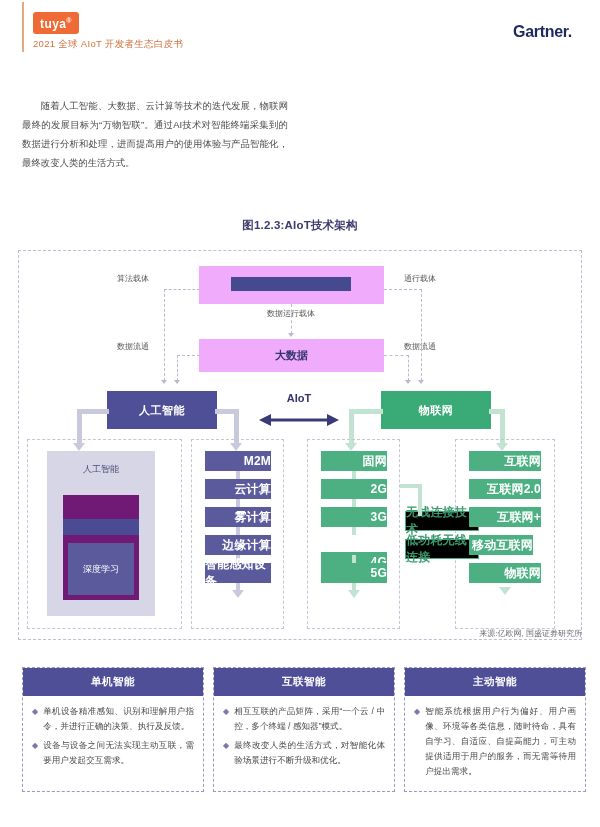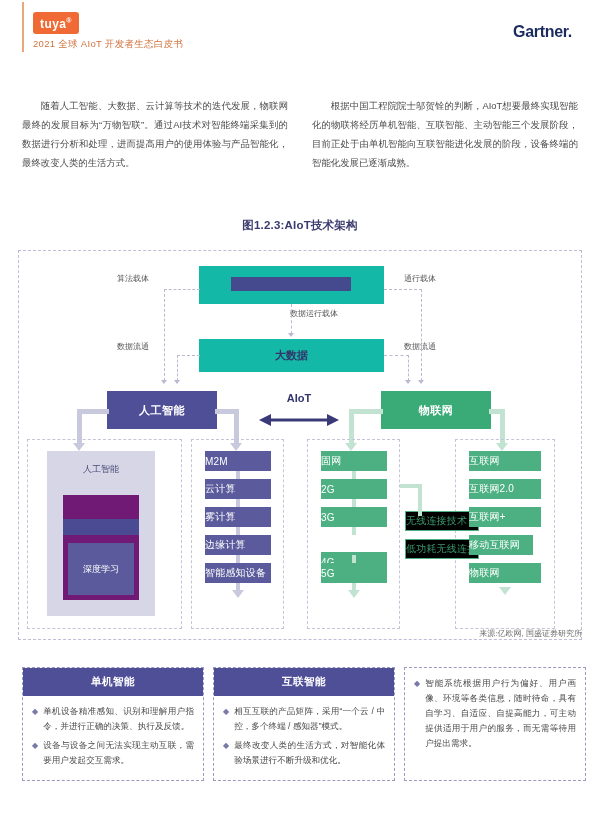--- a/index.html
+++ b/index.html
@@ -65,21 +65,21 @@
   .diagram {
     position: absolute; left: 18px; top: 250px;
     width: 564px; height: 390px;
     border: 1px dashed #bdbdd6;
     background: #fff;
   }
 
   
   .top-box {
     position: absolute;
-    background: #14b8a6;
+    background: #f0abfc;
     text-decoration: underline;
   }
   #box-ai-top { left: 180px; top: 15px; width: 185px; height: 38px; }
   #box-bigdata { left: 180px; top: 88px; width: 185px; height: 33px; }
   .redacted-bar {
     position: absolute; left: 32px; top: 11px;
     width: 120px; height: 14px; background: #454a8f;
   }
   .bigdata-label {
     position: absolute; left: 0; top: 0; width: 100%; height: 100%;
@@ -87,21 +87,21 @@
     font-size: 11px; font-weight: bold; color: #33356b;
   }
 
   
   .conn-label {
     position: absolute; font-size: 8px; color: #555;
     white-space: nowrap;
   }
   #lbl-algo { left: 98px; top: 22px; }
   #lbl-pass { left: 385px; top: 22px; }
-  #lbl-run  { left: 271px; top: 57px; }
+  #lbl-run  { left: 248px; top: 57px; }
   #lbl-flow-l { left: 98px; top: 90px; }
   #lbl-flow-r { left: 385px; top: 90px; }
 
   
   .dash-v, .dash-h {
     position: absolute; border-color: #b9b9cf;
   }
   .dash-v { border-left: 1px dashed #b9b9cf; }
   .dash-h { border-top: 1px dashed #b9b9cf; }
 
@@ -149,22 +149,22 @@
     position: absolute; border: 1px dashed #c5c5da;
   }
   #dash-col-ai   { left: 8px;   top: 188px; width: 155px; height: 190px; }
   #dash-col-m2m  { left: 172px; top: 188px; width: 93px;  height: 190px; }
   #dash-col-net  { left: 288px; top: 188px; width: 93px;  height: 190px; }
   #dash-col-inet { left: 436px; top: 188px; width: 100px; height: 190px; }
 
   
   .node {
     position: absolute;
-    display: flex; align-items: center; justify-content: flex-start;
-    font-size: 10px; color: #fff; font-weight: normal;
+    display: flex; align-items: center; justify-content: flex-end;
+    font-size: 12px; color: #fff; font-weight: bold;
     letter-spacing: .2px;
   }
   .node.purple { background: #5a5a9c; }
   .node.green  { background: #4cb082; }
   .node.outline-green {
     background: #000000; border: 1.5px solid #4cb082; color: #3a9a6e;
   }
 
   
   #ai-outer {
@@ -228,21 +228,20 @@
   <div class="header-rule"></div>
   <div class="logo-badge">
     <span>tuya</span><sup>®</sup>
   </div>
   <div class="header-sub">2021 全球 AIoT 开发者生态白皮书</div>
   <div class="gartner">Gartner.</div>
 </div>
 
 <div class="columns">
   <div class="col">随着人工智能、大数据、云计算等技术的迭代发展，物联网最终的发展目标为“万物智联”。通过AI技术对智能终端采集到的数据进行分析和处理，进而提高用户的使用体验与产品智能化，最终改变人类的生活方式。</div>
-  <div class="col">根据中国工程院院士邬贺铨的判断，AIoT想要最终实现智能化的物联将经历单机智能、互联智能、主动智能三个发展阶段，目前正处于由单机智能向互联智能进化发展的阶段，设备终端的智能化发展已逐渐成熟。</div>
 </div>
 
 <div class="fig-title">图1.2.3:AIoT技术架构</div>
 
 <div class="diagram">
 
   <div class="top-box" id="box-ai-top">
     <div class="redacted-bar"></div>
   </div>
 
@@ -416,20 +415,21 @@
           <span class="dot">◆</span>
           <span>相互互联的产品矩阵，采用“一个云 / 中控，多个终端 / 感知器”模式。</span>
         </div>
         <div class="bullet">
           <span class="dot">◆</span>
           <span>最终改变人类的生活方式，对智能化体验场景进行不断升级和优化。</span>
         </div>
       </div>
     </div>
     <div class="card">
+      <div class="card-head">主动智能</div>
       <div class="card-body">
         <div class="bullet">
           <span class="dot">◆</span>
           <span>智能系统根据用户行为偏好、用户画像、环境等各类信息，随时待命，具有自学习、自适应、自提高能力，可主动提供适用于用户的服务，而无需等待用户提出需求。</span>
         </div>
       </div>
     </div>
   </div>
 
 </body></html>

